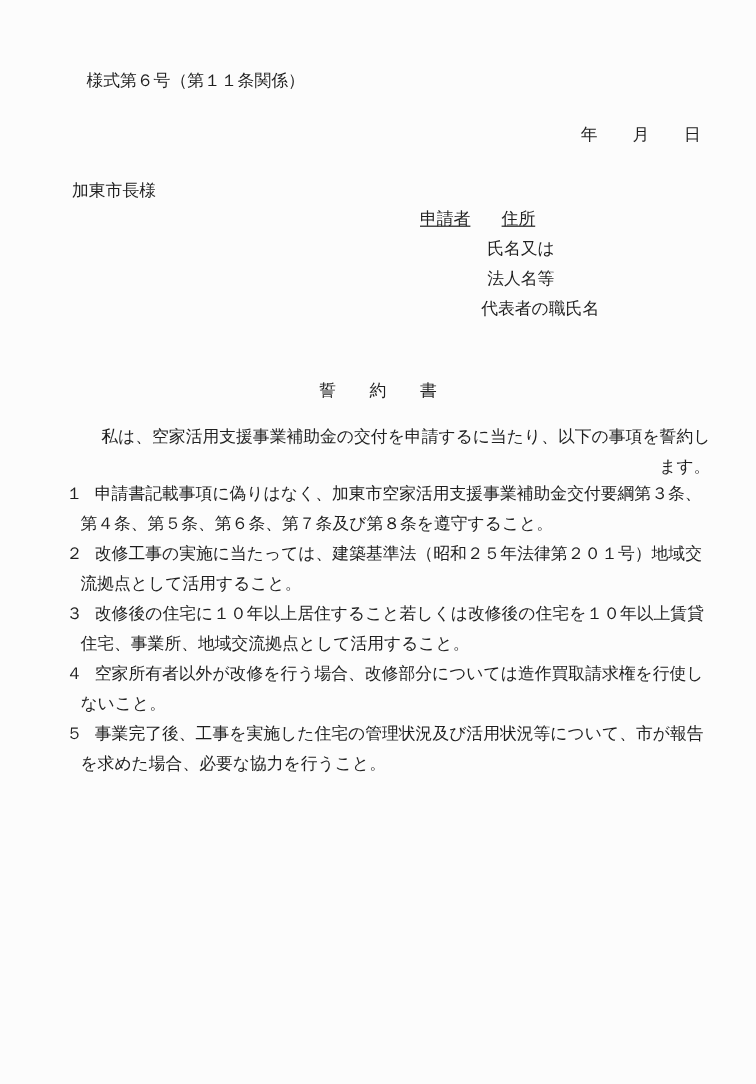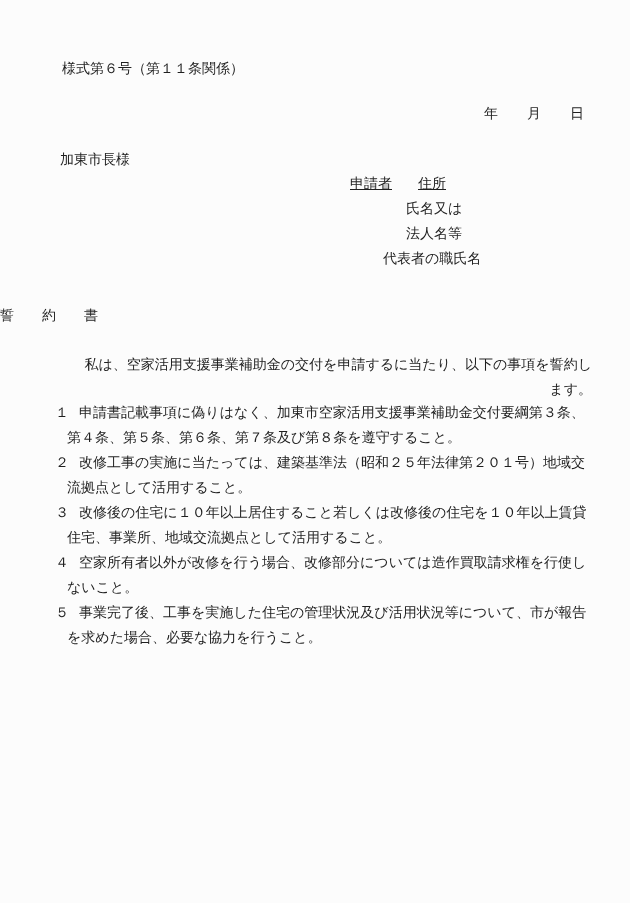--- a/index.html
+++ b/index.html
@@ -13,21 +13,21 @@
     height: 903px;
     background: #fcfcfc;
     font-family: "DejaVu Serif", "Liberation Serif", serif;
     font-size: 14px;
     color: #1f1f1f;
     line-height: 25px;
     overflow: hidden;
   }
   .form-number {
     position: absolute;
-    left: 62px;
+    left: 72px;
     top: 56px;
   }
   .date-line {
     position: absolute;
     top: 101px;
     right: 46px;
     display: flex;
     gap: 29px;
   }
   .addressee {
@@ -43,28 +43,29 @@
   }
   .applicant-row1 {
     display: flex;
     gap: 26px;
     text-decoration: underline;
   }
   .applicant .field-indent {
     margin-left: 56px;
   }
   .applicant .rep-indent {
-    margin-left: 33px;
+    margin-left: 51px;
     text-align: center;
   }
   .doc-title {
     position: absolute;
-    top: 303px;
+    top: 314px;
     left: 0;
     width: 100%;
+    text-align: center;
   }
   .intro {
     position: absolute;
     left: 58px;
     top: 352px;
     width: 534px;
     text-indent: 14px;
     text-align: right;
   }
   .pledge-list {

